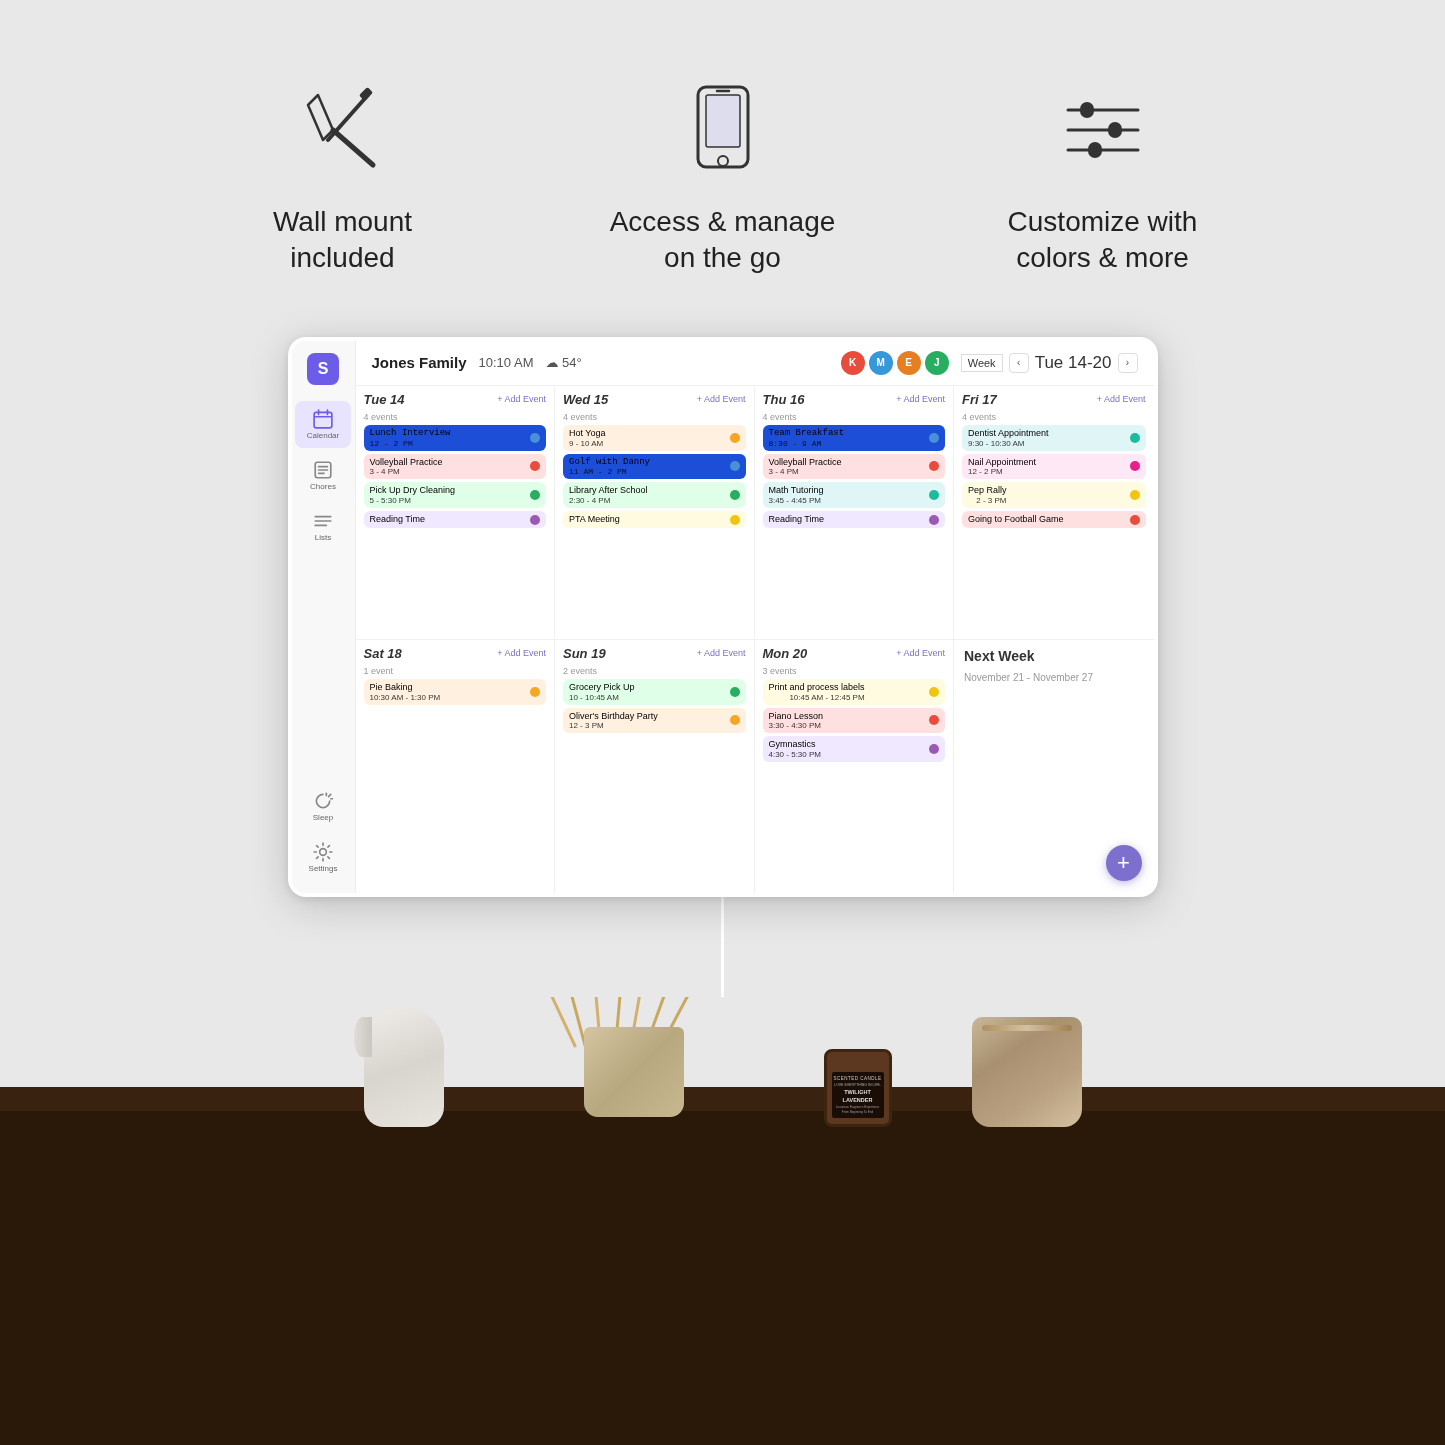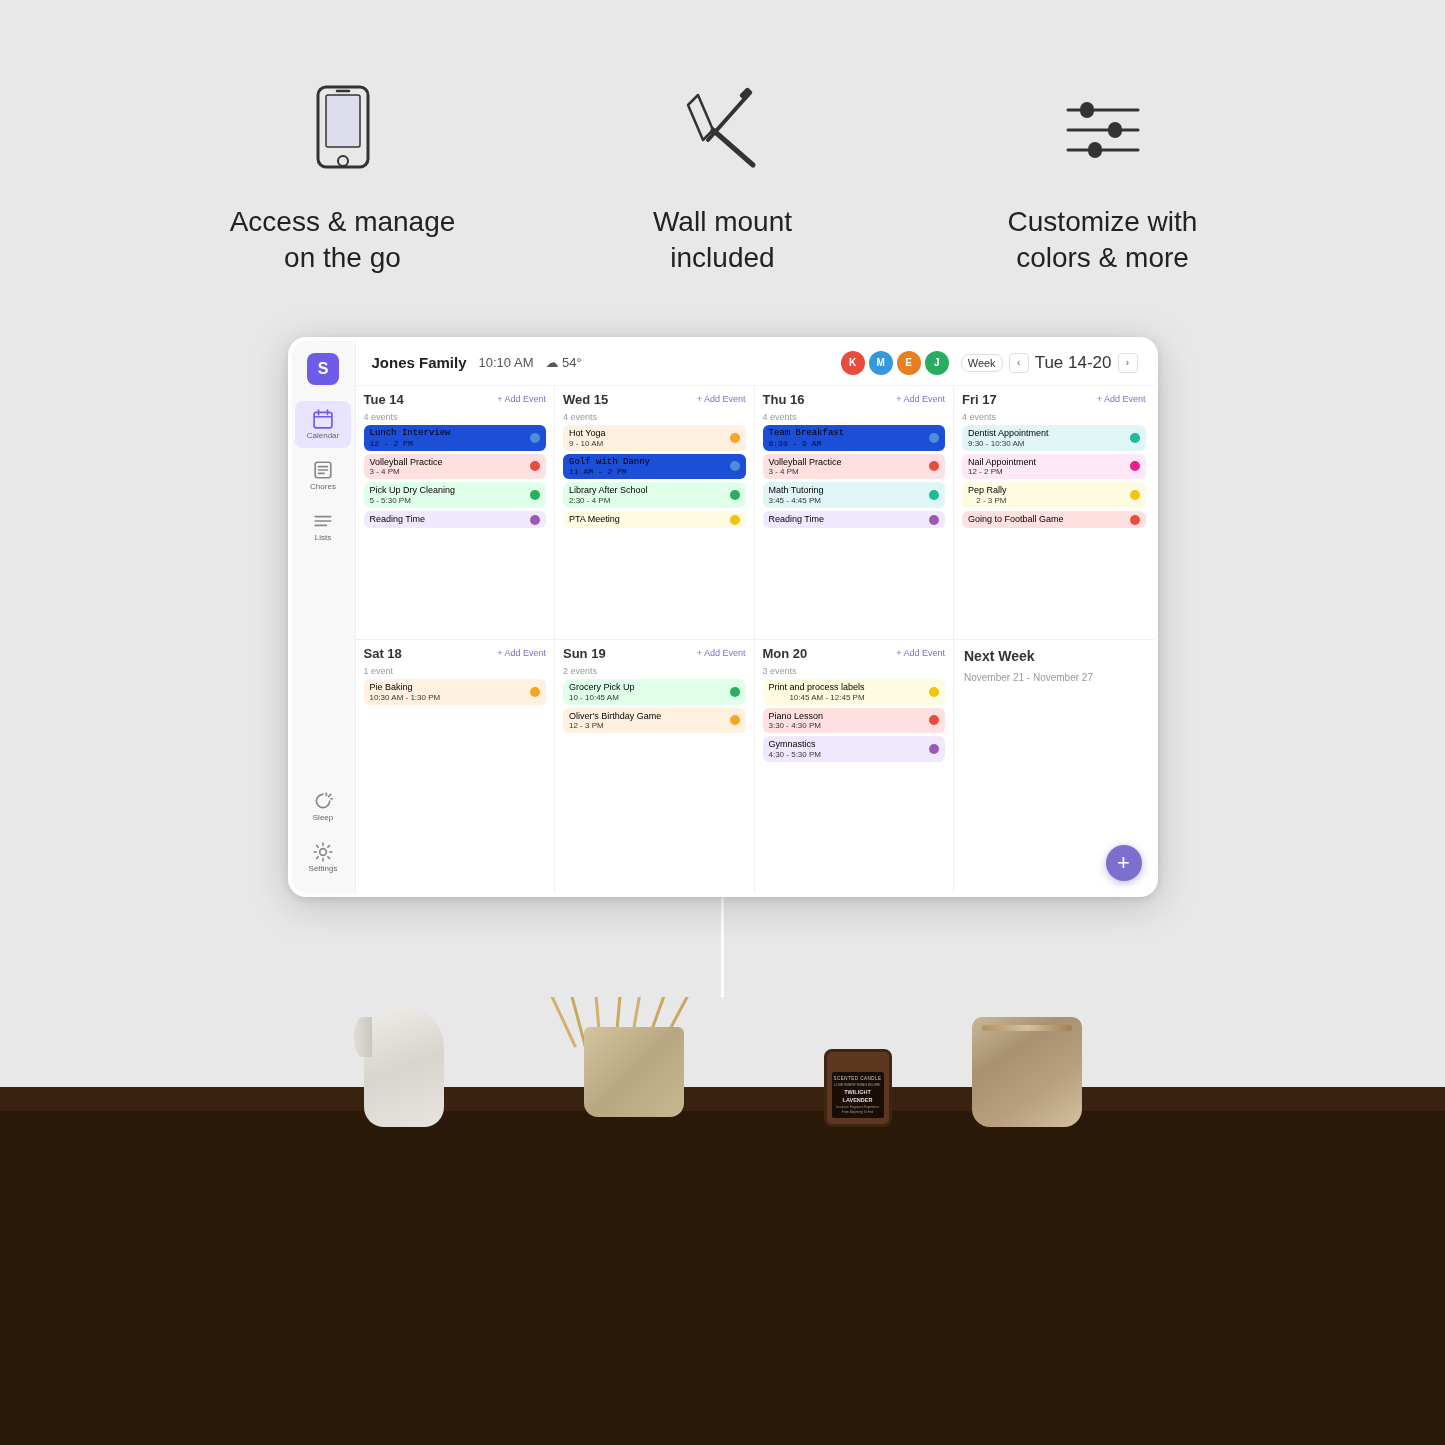--- a/index.html
+++ b/index.html
@@ -178,21 +178,21 @@
       justify-content: center;
       cursor: pointer;
       font-size: 10px;
       color: #555;
     }
     .week-label {
       font-size: 11px;
       color: #333;
       border: 1px solid #ddd;
       padding: 2px 6px;
-      border-radius: 8px;
+      border-radius: 0;
     }
 
     
     .calendar-grid {
       flex: 1;
       overflow: hidden;
       display: flex;
       flex-direction: column;
     }
     .week-row {
@@ -219,20 +219,21 @@
     .day-header {
       display: flex;
       align-items: center;
       justify-content: space-between;
       margin-bottom: 2px;
     }
     .day-name {
       font-size: 13px;
       font-weight: 600;
       color: #333;
+      font-style: italic;
     }
     .day-events-count {
       font-size: 9px;
       color: #999;
     }
     .add-event-btn {
       font-size: 9px;
       color: #7c6fcd;
       cursor: pointer;
     }
@@ -336,47 +337,47 @@
       background: white;
       margin: 0 auto;
     }
   </style>
 </head>
 <body>
 
 <div class="page-layout">
 
   <div class="top-section">
+
+    <div class="feature-item">
+      <div class="feature-icon">
+        <svg width="90" height="90" viewBox="0 0 90 90" fill="none">
+
+          <path d="M20 10 L35 45 L25 55 L10 20 Z" stroke="#333" stroke-width="2.5" fill="none" stroke-linejoin="round"></path>
+          <line x1="35" y1="45" x2="75" y2="80" stroke="#333" stroke-width="5" stroke-linecap="round"></line>
+
+          <line x1="70" y1="10" x2="30" y2="55" stroke="#333" stroke-width="4" stroke-linecap="round"></line>
+          <rect x="62" y="5" width="12" height="8" rx="2" transform="rotate(-45 68 9)" fill="#333"></rect>
+        </svg>
+      </div>
+      <div class="feature-text" style="white-space: pre-line;">Wall mount
+included</div>
+    </div>
 
     <div class="feature-item">
       <div class="feature-icon">
         <svg width="70" height="90" viewBox="0 0 70 90" fill="none">
           <rect x="10" y="2" width="50" height="80" rx="8" stroke="#333" stroke-width="3" fill="none"></rect>
           <rect x="18" y="10" width="34" height="52" rx="2" fill="#dde" stroke="#333" stroke-width="1.5"></rect>
           <circle cx="35" cy="76" r="5" stroke="#333" stroke-width="2" fill="none"></circle>
           <line x1="29" y1="6" x2="41" y2="6" stroke="#333" stroke-width="2.5" stroke-linecap="round"></line>
         </svg>
       </div>
       <div class="feature-text" style="white-space: pre-line;">Access &amp; manage
 on the go</div>
-    </div>
-
-    <div class="feature-item">
-      <div class="feature-icon">
-        <svg width="90" height="90" viewBox="0 0 90 90" fill="none">
-
-          <path d="M20 10 L35 45 L25 55 L10 20 Z" stroke="#333" stroke-width="2.5" fill="none" stroke-linejoin="round"></path>
-          <line x1="35" y1="45" x2="75" y2="80" stroke="#333" stroke-width="5" stroke-linecap="round"></line>
-
-          <line x1="70" y1="10" x2="30" y2="55" stroke="#333" stroke-width="4" stroke-linecap="round"></line>
-          <rect x="62" y="5" width="12" height="8" rx="2" transform="rotate(-45 68 9)" fill="#333"></rect>
-        </svg>
-      </div>
-      <div class="feature-text" style="white-space: pre-line;">Wall mount
-included</div>
     </div>
 
     <div class="feature-item">
       <div class="feature-icon">
         <svg width="90" height="80" viewBox="0 0 90 80" fill="none">
           <line x1="10" y1="20" x2="80" y2="20" stroke="#333" stroke-width="3" stroke-linecap="round"></line>
           <line x1="10" y1="40" x2="80" y2="40" stroke="#333" stroke-width="3" stroke-linecap="round"></line>
           <line x1="10" y1="60" x2="80" y2="60" stroke="#333" stroke-width="3" stroke-linecap="round"></line>
           <rect x="22" y="12" width="14" height="16" rx="7" fill="#333"></rect>
           <rect x="50" y="32" width="14" height="16" rx="7" fill="#333"></rect>
@@ -638,21 +639,21 @@
                 <span class="day-events-count">2 events</span>
                 <div class="event-pill ev-green">
                   <div>
                       <div class="event-title">Grocery Pick Up</div>
                       <div class="event-time">10 - 10:45 AM</div>
                     </div>
                   <div class="event-dot dot-green"></div>
                 </div>
                 <div class="event-pill ev-orange">
                   <div>
-                      <div class="event-title">Oliver's Birthday Game</div>
+                      <div class="event-title">Oliver's Birthday Party</div>
                       <div class="event-time">12 - 3 PM</div>
                     </div>
                   <div class="event-dot dot-orange"></div>
                 </div>
               </div>
 
               <div class="day-col">
                 <div class="day-header">
                   <span class="day-name">Mon 20</span>
                   <span class="add-event-btn">+ Add Event</span>

